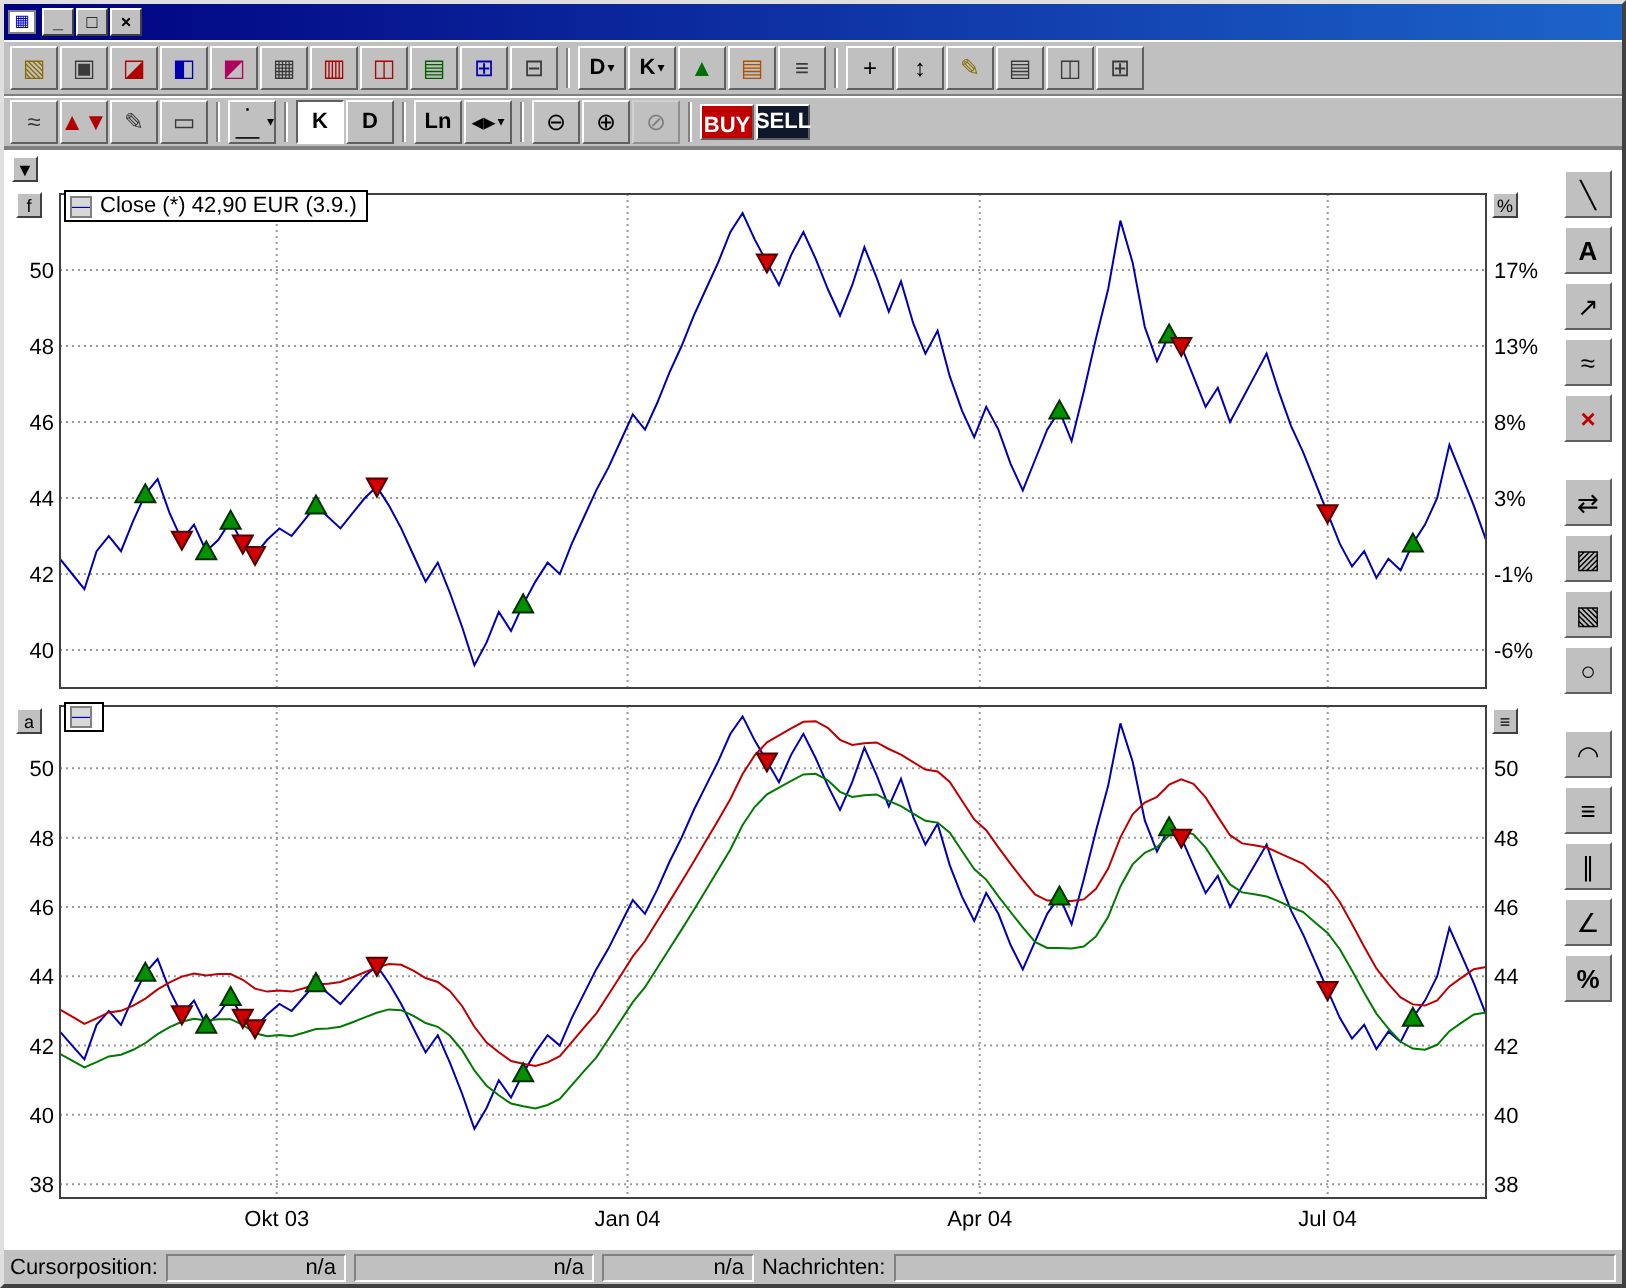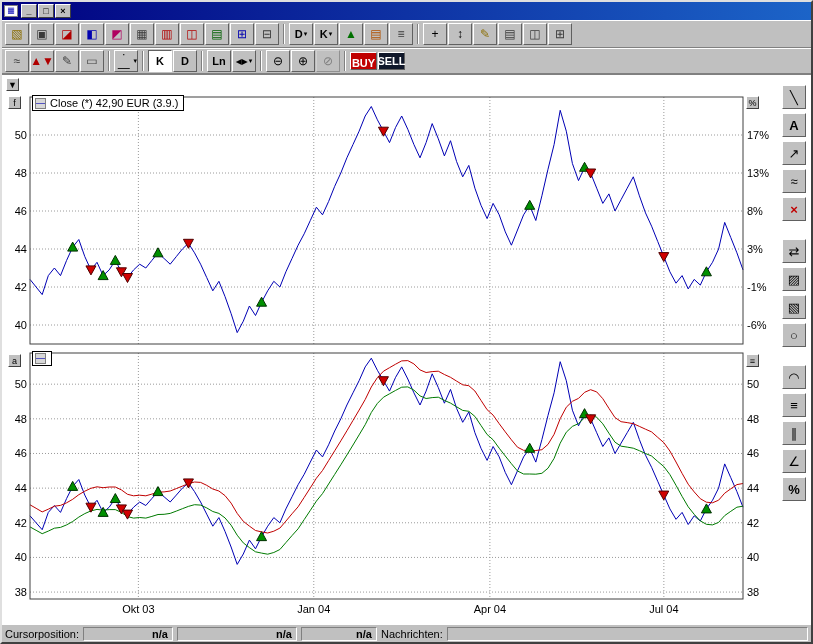--- a/index.html
+++ b/index.html
@@ -59,21 +59,21 @@
     flex-direction:column;align-items:center;gap:4px;z-index:6;}
   .rtool{width:24px;height:24px;background:#c0c0c0;border:1px solid;
     border-color:#ffffff #606060 #606060 #ffffff;display:flex;align-items:center;
     justify-content:center;font-size:13px;padding:0;font-family:"Liberation Sans",sans-serif;}
   .rgap{height:10px;}
   
   .statusbar{flex:0 0 18px;background:#c0c0c0;border-top:1px solid #ffffff;
     display:flex;align-items:center;gap:4px;padding:1px 3px;font-size:11px;}
   .sb-label{white-space:nowrap;}
   .sb-field{border:1px solid;border-color:#808080 #ffffff #ffffff #808080;
-    height:14px;line-height:13px;padding:0 4px;text-align:right;background:#c0c0c0;overflow:hidden;font-weight:bold;}
+    height:14px;line-height:13px;padding:0 4px;text-align:right;background:#c0c0c0;overflow:hidden;}
   .sb-f1{width:90px;} .sb-f2{width:120px;} .sb-f3{width:76px;}
   .sb-news{flex:1;text-align:left;}
 </style>
 </head>
 <body>
 
 <div class="window">
 
   <div class="titlebar">
     <span class="tb-icon">▦</span>

